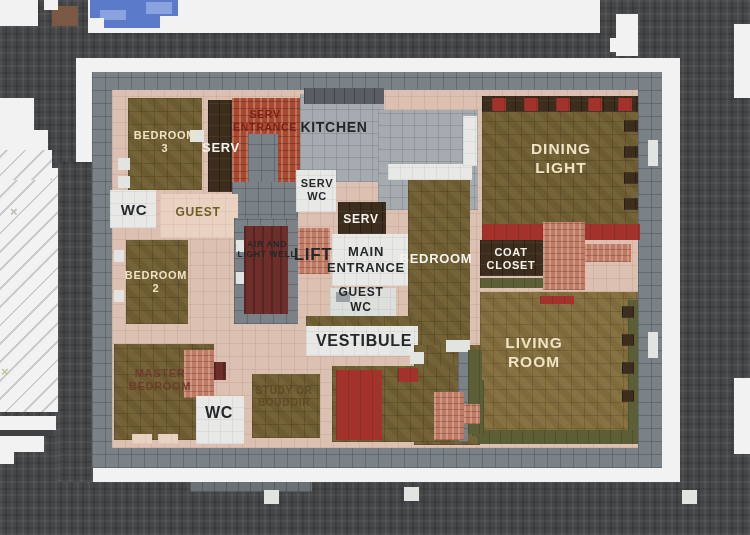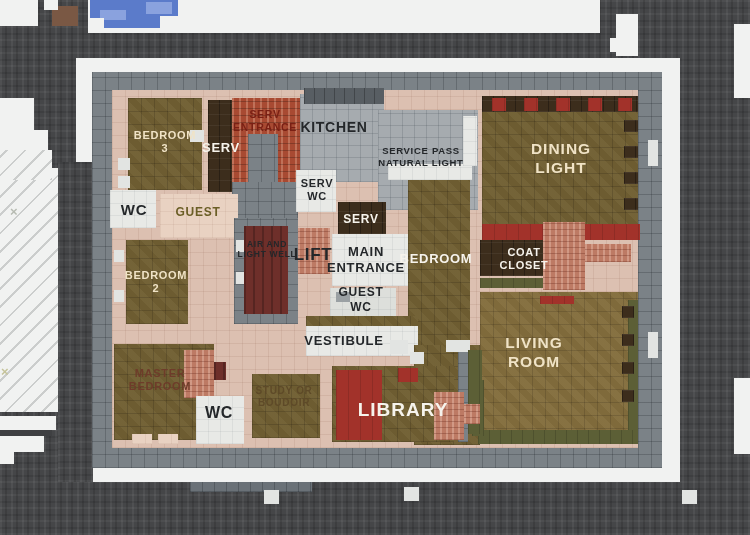--- a/index.html
+++ b/index.html
@@ -197,44 +197,41 @@
   <div class="px olive" style="left:468px;top:350px;width:14px;height:84px"></div>
   <div class="px brickp" style="left:434px;top:392px;width:30px;height:48px"></div>
   <div class="px brickp" style="left:464px;top:404px;width:16px;height:20px"></div>
 
   <div class="lb c-cream" style="left:165px;top:142px;font-size:11px">BEDROOM
 3</div>
   <div class="lb c-white" style="left:221px;top:148px;font-size:13px">SERV</div>
   <div class="lb c-dred" style="left:265px;top:121px;font-size:10.5px">SERV
 ENTRANCE</div>
   <div class="lb c-dark" style="left:334px;top:128px;font-size:14px">KITCHEN</div>
-  <div class="lb c-dark" style="left:421px;top:157px;font-size:9.5px">SERVICE PASS
-NATURAL LIGHT</div>
   <div class="lb c-cream" style="left:561px;top:159px;font-size:15.5px;letter-spacing:1px">DINING
 LIGHT</div>
   <div class="lb c-dark" style="left:134px;top:210px;font-size:15px">WC</div>
   <div class="lb c-olv" style="left:198px;top:212px;font-size:12px">GUEST</div>
   <div class="lb c-dark" style="left:317px;top:190px;font-size:11px">SERV
 WC</div>
   <div class="lb c-white" style="left:361px;top:219px;font-size:12px">SERV</div>
   <div class="lb c-dark" style="left:267px;top:249px;font-size:8.5px">AIR AND
 LIGHT WELL</div>
   <div class="lb c-dark" style="left:313px;top:255px;font-size:17px">LIFT</div>
   <div class="lb c-dark" style="left:366px;top:260px;font-size:13px">MAIN
 ENTRANCE</div>
   <div class="lb c-white" style="left:436px;top:259px;font-size:13px">BEDROOM</div>
-  <div class="lb c-white" style="left:524px;top:259px;font-size:11px">COAT
+  <div class="lb c-white" style="left:511px;top:259px;font-size:11px">COAT
 CLOSET</div>
   <div class="lb c-cream" style="left:156px;top:282px;font-size:11px">BEDROOM
 2</div>
   <div class="lb c-dark" style="left:361px;top:300px;font-size:12px">GUEST
 WC</div>
-  <div class="lb c-dark" style="left:344px;top:341px;font-size:13px">VESTIBULE</div>
+  <div class="lb c-dark" style="left:364px;top:341px;font-size:16px">VESTIBULE</div>
   <div class="lb c-cream" style="left:534px;top:353px;font-size:15.5px;letter-spacing:1px">LIVING
 ROOM</div>
   <div class="lb c-mbr" style="left:160px;top:380px;font-size:11px">MASTER
 BEDROOM</div>
   <div class="lb c-dark" style="left:219px;top:413px;font-size:16px">WC</div>
   <div class="lb c-stdy" style="left:284px;top:397px;font-size:10px">STUDY OR
 BOUDOIR</div>
-  <div class="lb c-white" style="left:403px;top:410px;font-size:19px;letter-spacing:1px">LIBRARY</div>
 
 </div>
 
 </body></html>

